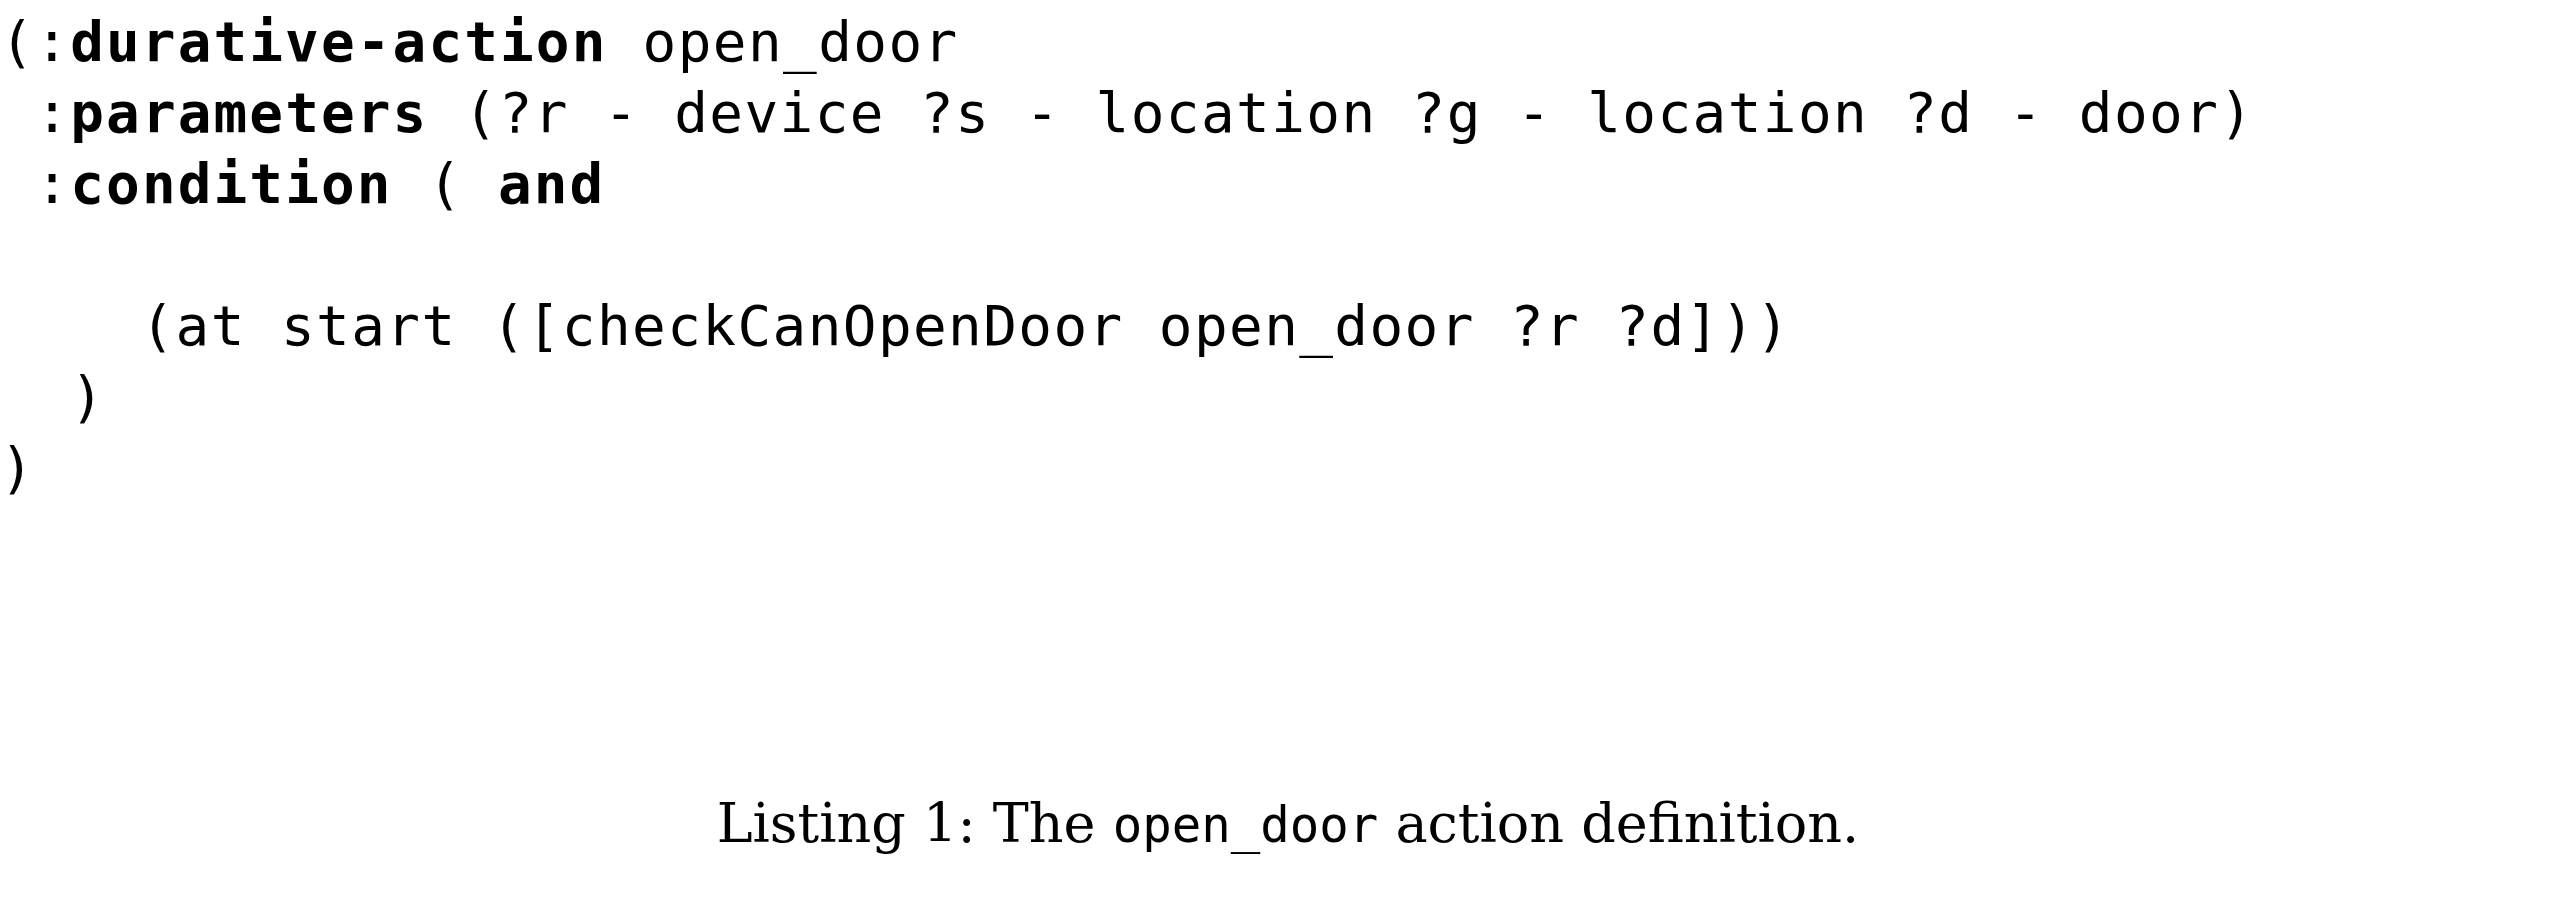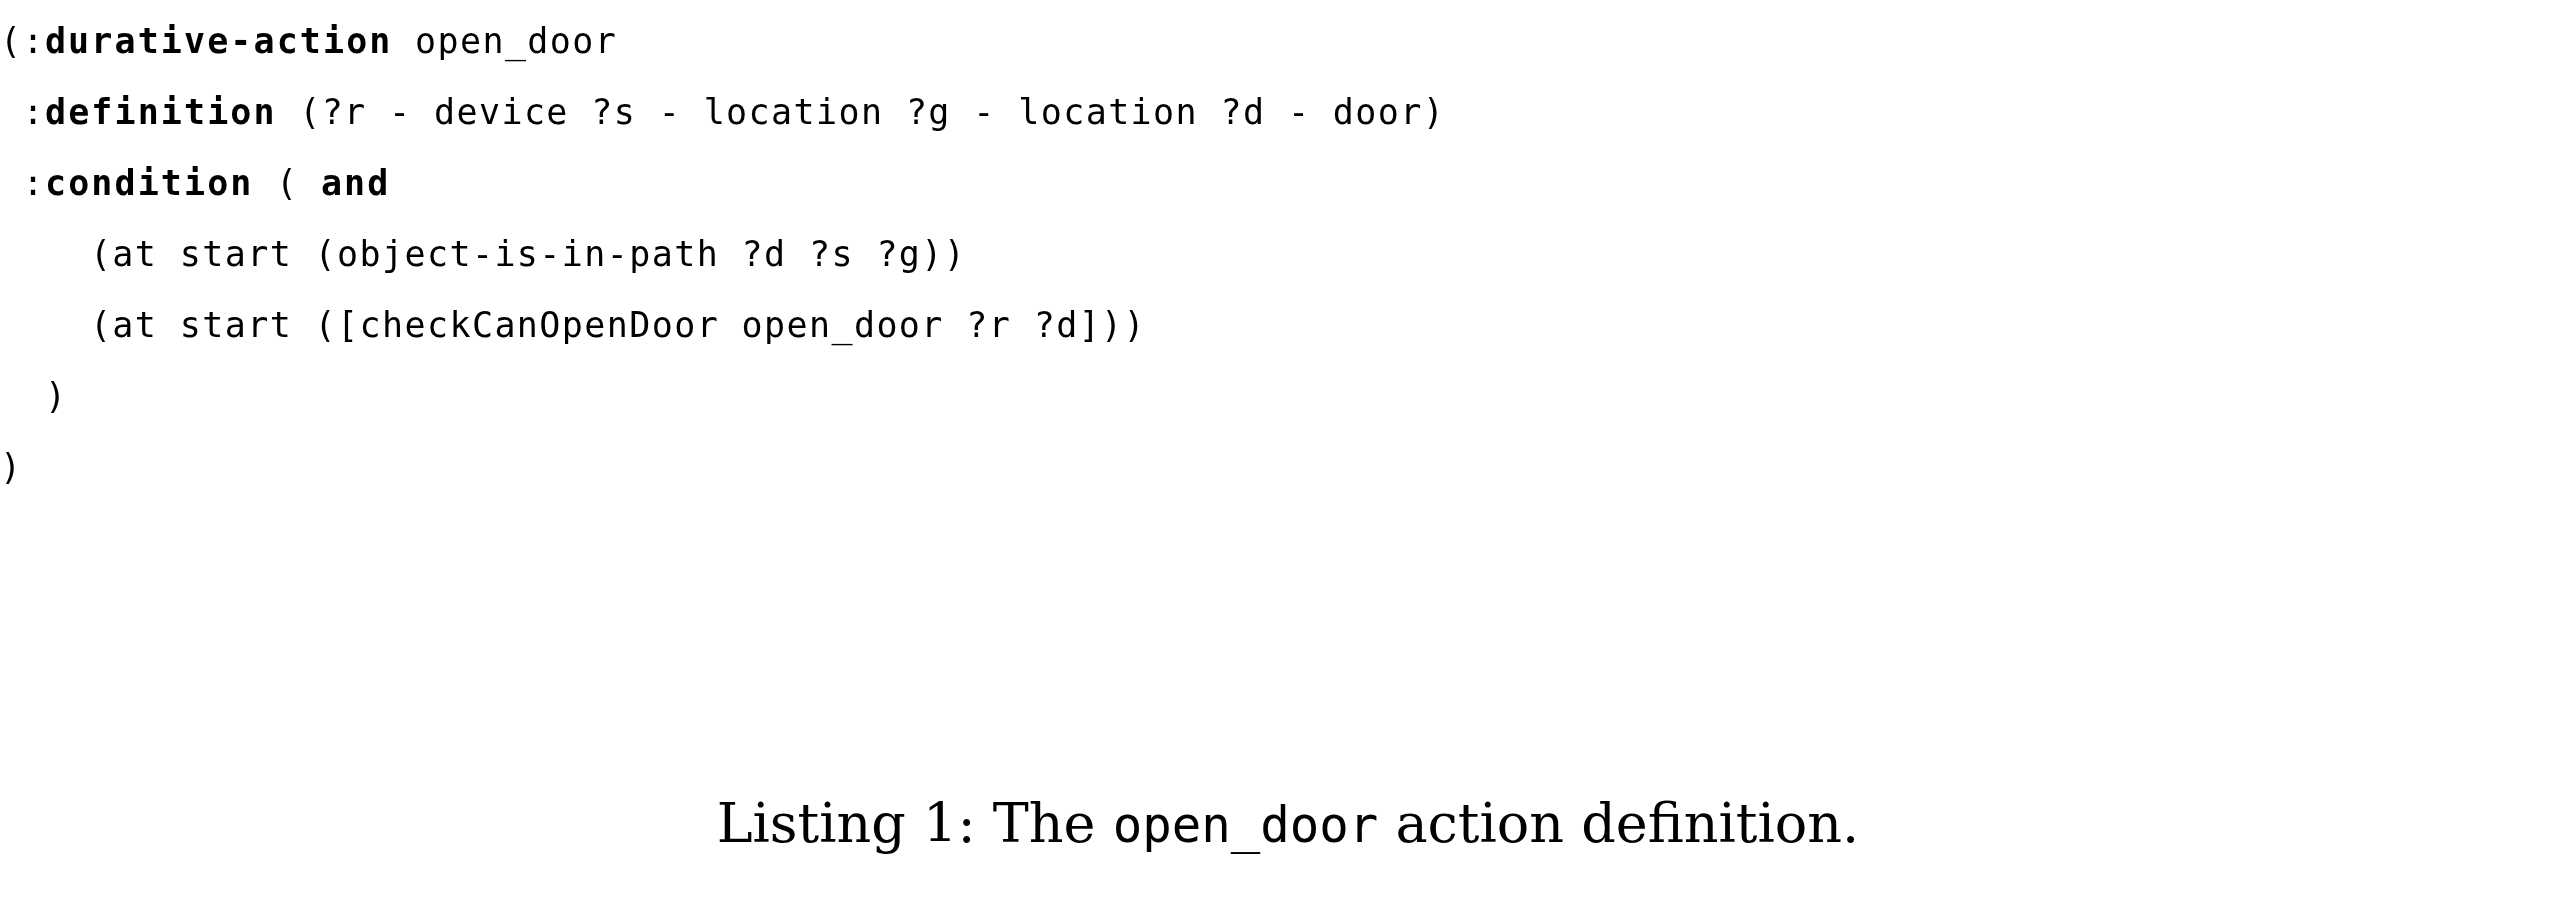--- a/index.html
+++ b/index.html
@@ -26,21 +26,21 @@
   
   .listing {
     position: absolute;
     left: 0px;
     top: 5.6px;
     width: 2576px;
   }
 
   .code-line {
     font-family: "DejaVu Sans Mono", monospace;
-    font-size: 35px;
+    font-size: 56px;
     line-height: 71px;
     white-space: pre;
     letter-spacing: 1.4px;
     color: #000;
     height: 71px;
   }
 
   .kw {
     font-weight: bold;
     letter-spacing: 2.1px;
@@ -69,23 +69,23 @@
     letter-spacing: 0px;
   }
 </style>
 </head>
 <body>
 
 <div id="figure">
 
   <div class="listing">
       <div class="code-line" id="line-1"><span class="mono">(:</span><span class="kw">durative-action</span><span class="mono"> open_door</span></div>
-      <div class="code-line" id="line-2"><span> </span><span class="mono">:</span><span class="kw">definition</span><span class="mono"> (?r - device ?s - location ?g - location ?d - door)</span></div>
+      <div class="code-line" id="line-2"><span> </span><span class="mono">:</span><span class="kw">parameters</span><span class="mono"> (?r - device ?s - location ?g - location ?d - door)</span></div>
       <div class="code-line" id="line-4"><span> </span><span class="mono">:</span><span class="kw">condition</span><span class="mono"> ( </span><span class="kw">and</span></div>
-      <div class="code-line" id="line-5"><span>    </span><span class="mono">(at start (object-is-in-path ?d ?s ?g))</span></div>
+      <div class="code-line" id="line-5"><span>    </span></div>
       <div class="code-line" id="line-6"><span>    </span><span class="mono">(at start ([checkCanOpenDoor open_door ?r ?d]))</span></div>
       <div class="code-line" id="line-7"><span>  </span><span class="mono">)</span></div>
       <div class="code-line" id="line-9"><span class="mono">)</span></div>
     </div>
 
   <div class="caption">
     <span>Listing 1: The </span><span class="cap-mono">open_door</span><span> action definition.</span>
   </div>
 
 </div>

